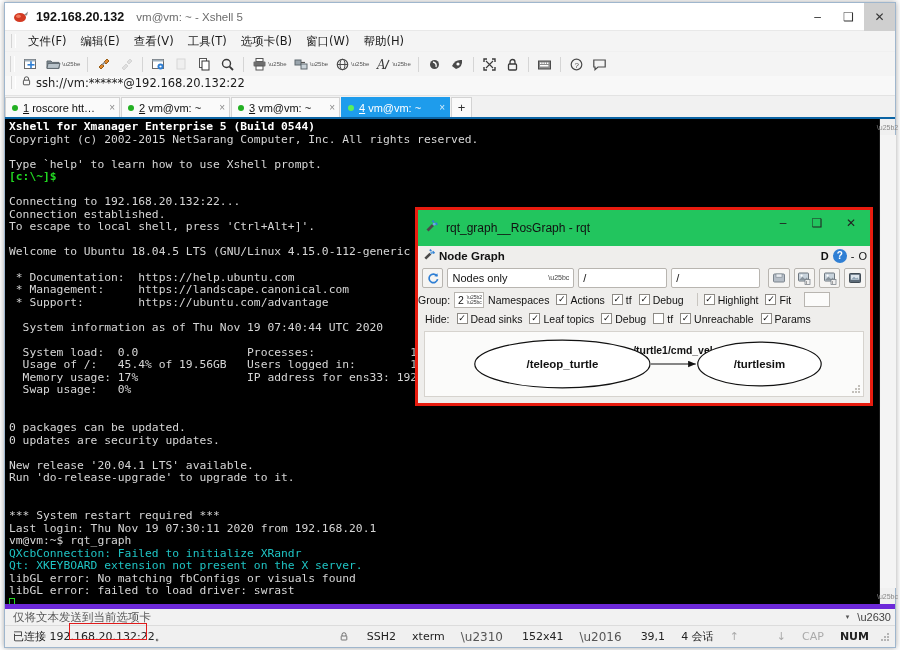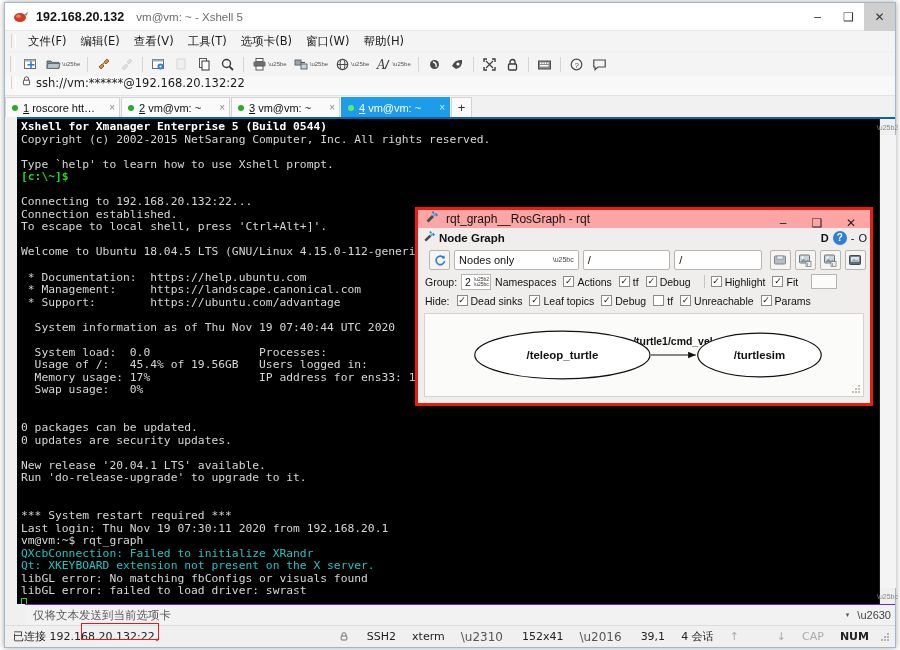--- a/index.html
+++ b/index.html
@@ -120,21 +120,20 @@
     border: 1px solid #d3d3d3; border-bottom: none;
     display: flex; align-items: center; justify-content: center;
     font-size: 13px; color: #333;
   }
 
   
   .term-wrap {
     flex: 1; position: relative; background: #be185d;
     display: flex; min-height: 0;
     border-top: 2px solid #0b64a4;
-    margin-left: 12px;
   }
   .term {
     flex: 1;
     background: #000; color: #d8d8d8;
     font-family: "DejaVu Sans Mono", monospace;
     font-size: 11.3px; line-height: 12.55px;
     padding: 2px 0 0 4px;
     white-space: pre;
     overflow: hidden;
     position: relative;
@@ -163,22 +162,22 @@
     position: absolute;
     border: 1.6px solid #e01b1b;
     left: 64px; top: 504px;
     width: 78px; height: 17px;
     pointer-events: none;
   }
 
   
   .sendbar {
     height: 21px; background: #f2f2f2;
-    border-top: 1px solid #6d28d9;
-    display: flex; align-items: center; padding: 0 4px 0 8px; flex: none; margin-left: 20px;
+    border-top: 5px solid #6d28d9;
+    display: flex; align-items: center; padding: 0 4px 0 8px; flex: none;
   }
   .sendbar .txt { font-size: 11.5px; color: #595959; font-family: "DejaVu Sans", sans-serif; }
   .sendbar .caret { margin-left: auto; font-size: 7px; color: #555; padding-right: 8px; }
   .sendbar .burger { font-size: 11px; color: #444; }
 
   
   .statusbar {
     height: 22px; background: #f0f0f0;
     border-top: 1px solid #dcdcdc;
     display: flex; align-items: center; padding: 0 4px 0 8px; flex: none;
@@ -196,21 +195,21 @@
   #rqt-window {
     position: absolute;
     left: 415px; top: 207px;
     width: 458px; height: 199px;
     background: #efeeec;
     border: 3px solid #e81c0f;
     display: flex; flex-direction: column;
     box-shadow: 0 2px 7px rgba(0,0,0,0.25);
   }
   .rqt-title {
-    height: 18px; background: #fca5a5;
+    height: 36px; background: #22c55e;
     display: flex; align-items: center; padding-left: 7px;
     flex: none; position: relative;
   }
   .rqt-title .t {
     font-size: 12px; color: #111; margin-left: 7px;
   }
   .rqt-wbtns { position: absolute; right: 2px; top: 0; height: 26px; display: flex; align-items: center; }
   .rqt-wbtn { width: 34px; height: 24px; display: flex; align-items: center; justify-content: center; color: #222; font-size: 12px; }
 
   .rqt-dock {
@@ -224,21 +223,21 @@
   .dctl .dQ {
     width: 14px; height: 14px; border-radius: 50%;
     background: #2f7fd4; color: #fff; font-size: 10px; font-weight: bold;
     display: flex; align-items: center; justify-content: center;
   }
   .dctl .dm { font-size: 11px; color: #111; }
   .dctl .do { font-size: 11px; color: #111; }
 
   .rqt-toolbar {
     height: 25px; display: flex; align-items: center;
-    padding: 0 4px; flex: none; gap: 4px; margin-left: 7px;
+    padding: 0 4px; flex: none; gap: 4px;
   }
   .qbtn {
     width: 22px; height: 20px; background: #f6f5f3;
     border: 1px solid #b8b5b0; border-radius: 2px;
     display: flex; align-items: center; justify-content: center;
   }
   .qcombo {
     height: 20px; width: 130px; background: #ffffff;
     border: 1px solid #b8b5b0; border-radius: 2px;
     display: flex; align-items: center; padding: 0 4px;
@@ -249,21 +248,21 @@
   .qinput {
     height: 20px; width: 91px; background: #ffffff;
     border: 1px solid #b8b5b0; border-radius: 2px;
     display: flex; align-items: center; padding: 0 4px;
     font-size: 11px; color: #111;
   }
   .qspacer { flex: 1; }
 
   .rqt-opts {
     height: 19px; display: flex; align-items: center;
-    padding-left: 7px; flex: none; font-size: 10.5px; color: #111;
+    flex: none; font-size: 10.5px; color: #111;
   }
   .opt { display: flex; align-items: center; margin-right: 7px; white-space: nowrap; }
   .cb {
     width: 11px; height: 11px; border: 1px solid #8d8a85;
     background: #fff; margin-right: 3px; flex: none;
     display: flex; align-items: center; justify-content: center;
     font-size: 9px; color: #111; line-height: 1;
   }
   .spin {
     width: 30px; height: 16px; background: #fff;

